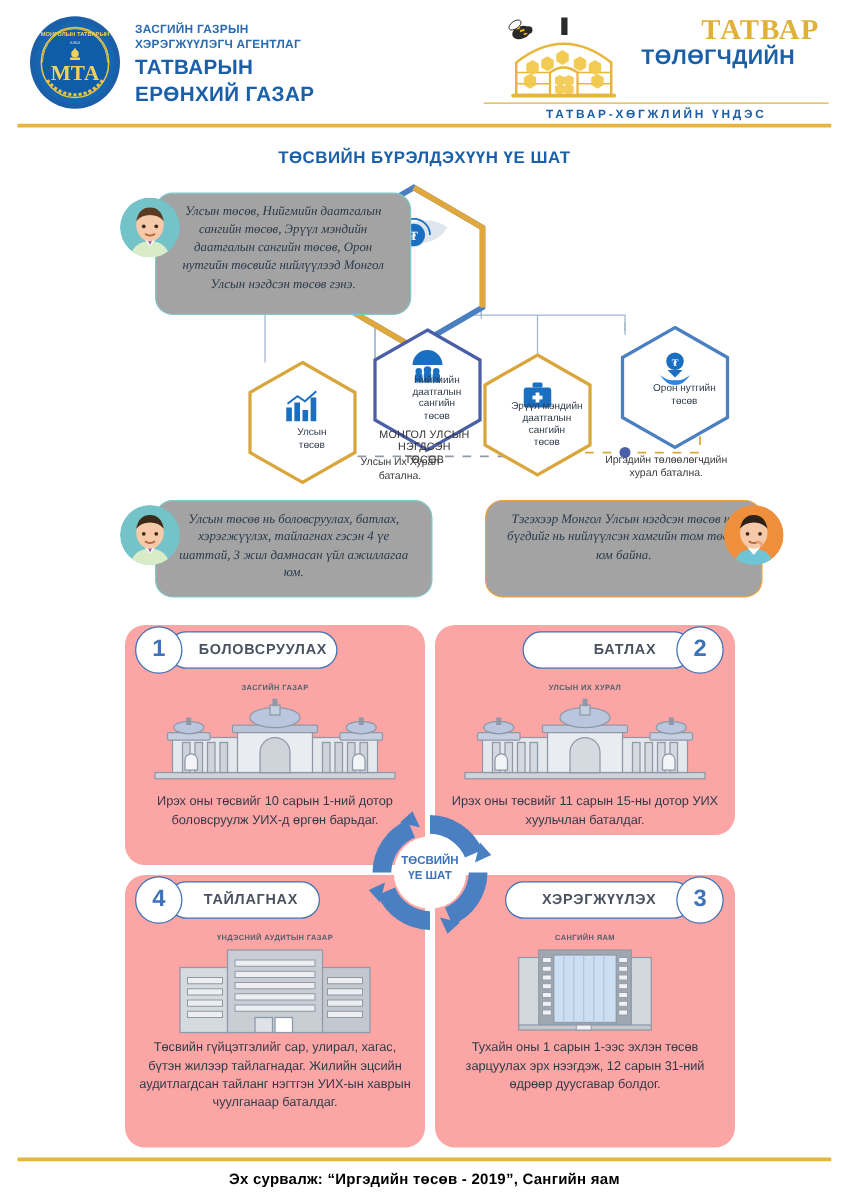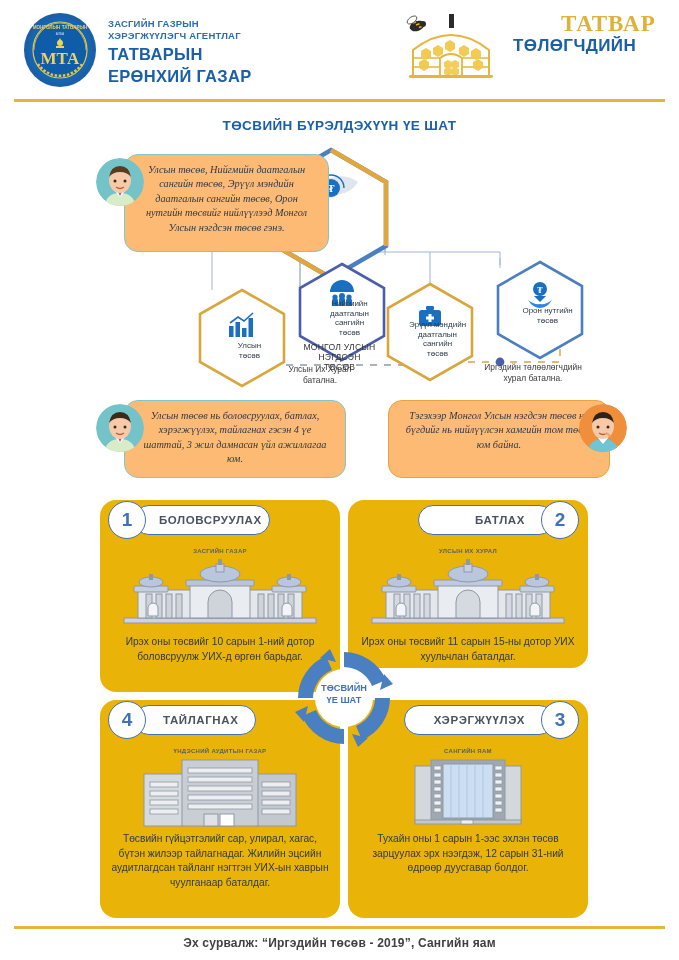--- a/index.html
+++ b/index.html
@@ -26,42 +26,42 @@
   .camp-year { color:#e0b13a; font-size:19px; }
   #camp-tag { position:absolute; left:14px; top:74px; width:276px; text-align:center; font-size:9.5px; font-weight:bold;
               color:#1a5fa8; letter-spacing:2.2px; border-top:1.5px solid #e0b13a; padding-top:3px; }
   #head-rule { position:absolute; left:14px; top:99px; width:651px; height:3px; background:#e8b53c; }
 
   
   #main-title { position:absolute; left:0; top:118px; width:679px; text-align:center;
                 font-size:13.5px; font-weight:bold; color:#1a5fa8; letter-spacing:.4px; }
 
   
-  .bubble { position:absolute; border-radius:14px; background:#fdba74; }
+  .bubble { position:absolute; border-radius:14px; background:#a3a3a3; }
   .bubble.teal { border:1.6px solid #7fc7c9; }
   .bubble.orange { border:1.6px solid #eaa23d; }
   .bubble-text { font-family:"Liberation Serif", serif; font-style:italic; font-size:10.3px;
                  color:#2b3a4a; line-height:14.4px; text-align:center; padding:8px 12px; }
   .avatar { position:absolute; border-radius:50%; overflow:hidden; }
 
   #bubble1 { left:124px; top:154px; width:205px; height:98px; }
   #avatar1 { left:96px; top:158px; width:48px; height:48px; z-index:5;}
   #bubble2 { left:124px; top:400px; width:222px; height:78px; }
   #avatar2 { left:96px; top:404px; width:48px; height:48px; z-index:5;}
   #bubble3 { left:388px; top:400px; width:222px; height:78px; }
   #avatar3 { right:52px; top:404px; width:48px; height:48px; z-index:5;}
 
   
   #hexzone { position:absolute; left:0; top:140px; width:679px; height:250px; }
   .hexlabel { position:relative; z-index:3; text-align:center; font-size:8px; color:#2f3b49; line-height:9.6px; font-weight:500;padding-left:15px;}
   .hex-main-label { font-size:8.6px; color:#333; line-height:10px; letter-spacing:.2px;}
   .dashcap { position:absolute; font-size:8.4px; color:#3a3a3a; text-align:center; line-height:10.5px; }
 
   
-  .panel { position:absolute; background:#eab308; border-radius:16px; }
+  .panel { position:absolute; background:#fca5a5; border-radius:16px; }
   #panel1 { left:100px; top:500px; width:240px; height:192px; }
   #panel2 { left:348px; top:500px; width:240px; height:168px; }
   #panel4 { left:100px; top:700px; width:240px; height:218px; }
   #panel3 { left:348px; top:700px; width:240px; height:218px; }
 
   .pill { position:absolute; height:30px; background:#fff; border:1.6px solid #3f72b8;
           border-radius:16px; display:flex; align-items:center; z-index:6; }
   .pill-label { font-size:11.5px; font-weight:bold; color:#4a5260; letter-spacing:.6px; }
   .numcircle { position:absolute; width:38px; height:38px; border-radius:50%; background:#fff;
                border:1.7px solid #3f72b8; display:flex; align-items:center; justify-content:center;
@@ -73,21 +73,21 @@
                 color:#2f3b49; line-height:14.5px; padding:0 10px; }
 
   
   #cycle { position:absolute; left:294px; top:648px; width:100px; height:100px; z-index:9; }
   #cycle-label { position:absolute; left:294px; top:683px; width:100px; text-align:center;
                  font-size:9.2px; font-weight:bold; color:#3f72b8; line-height:11.5px; z-index:10; }
 
   
   #foot-rule { position:absolute; left:14px; top:926px; width:651px; height:3px; background:#e8b53c; }
   #footer-text { position:absolute; left:0; top:936px; width:679px; text-align:center;
-                 font-size:12px; font-weight:bold; color:#404040; letter-spacing:.2px;}
+                 font-size:12px; font-weight:bold; color:#000000; letter-spacing:.2px;}
 </style>
 </head>
 <body>
 
 <div id="page">
 
   <div id="header">
 
     <div id="agency-text">
       <div class="agency-small">ЗАСГИЙН ГАЗРЫН</div>
@@ -146,20 +146,21 @@
             <polygon points="49,59 53,57 57,59 57,64 53,66 49,64"></polygon>
             <polygon points="56,59 60,57 64,59 64,64 60,66 56,64"></polygon>
           </g>
           <rect x="14" y="65" width="84" height="3" rx="1.4" fill="#e8b53c"></rect>
         </svg>
       </div>
       <div id="camp-text">
         <div class="camp-l1">ТАТВАР</div>
         <div class="camp-l2">ТӨЛӨГЧДИЙН</div>
       </div>
+      <div id="camp-tag">ТАТВАР-ХӨГЖЛИЙН ҮНДЭС</div>
     </div>
 
     <div id="head-rule"></div>
   </div>
 
   <div id="main-title">ТӨСВИЙН БҮРЭЛДЭХҮҮН ҮЕ ШАТ</div>
 
   <div id="hexzone">
     <svg viewBox="0 0 679 250" width="679" height="250" style="position:absolute;left:0;top:0;">
 

